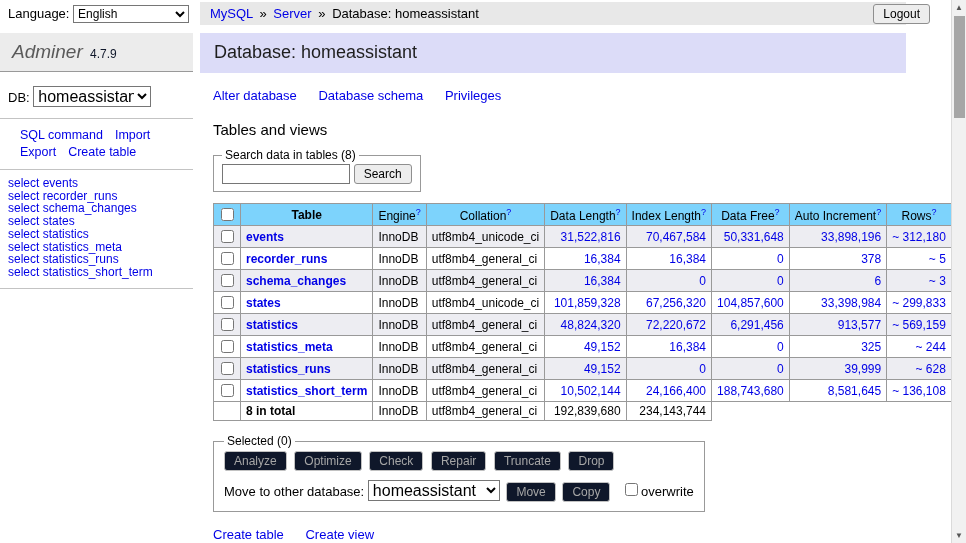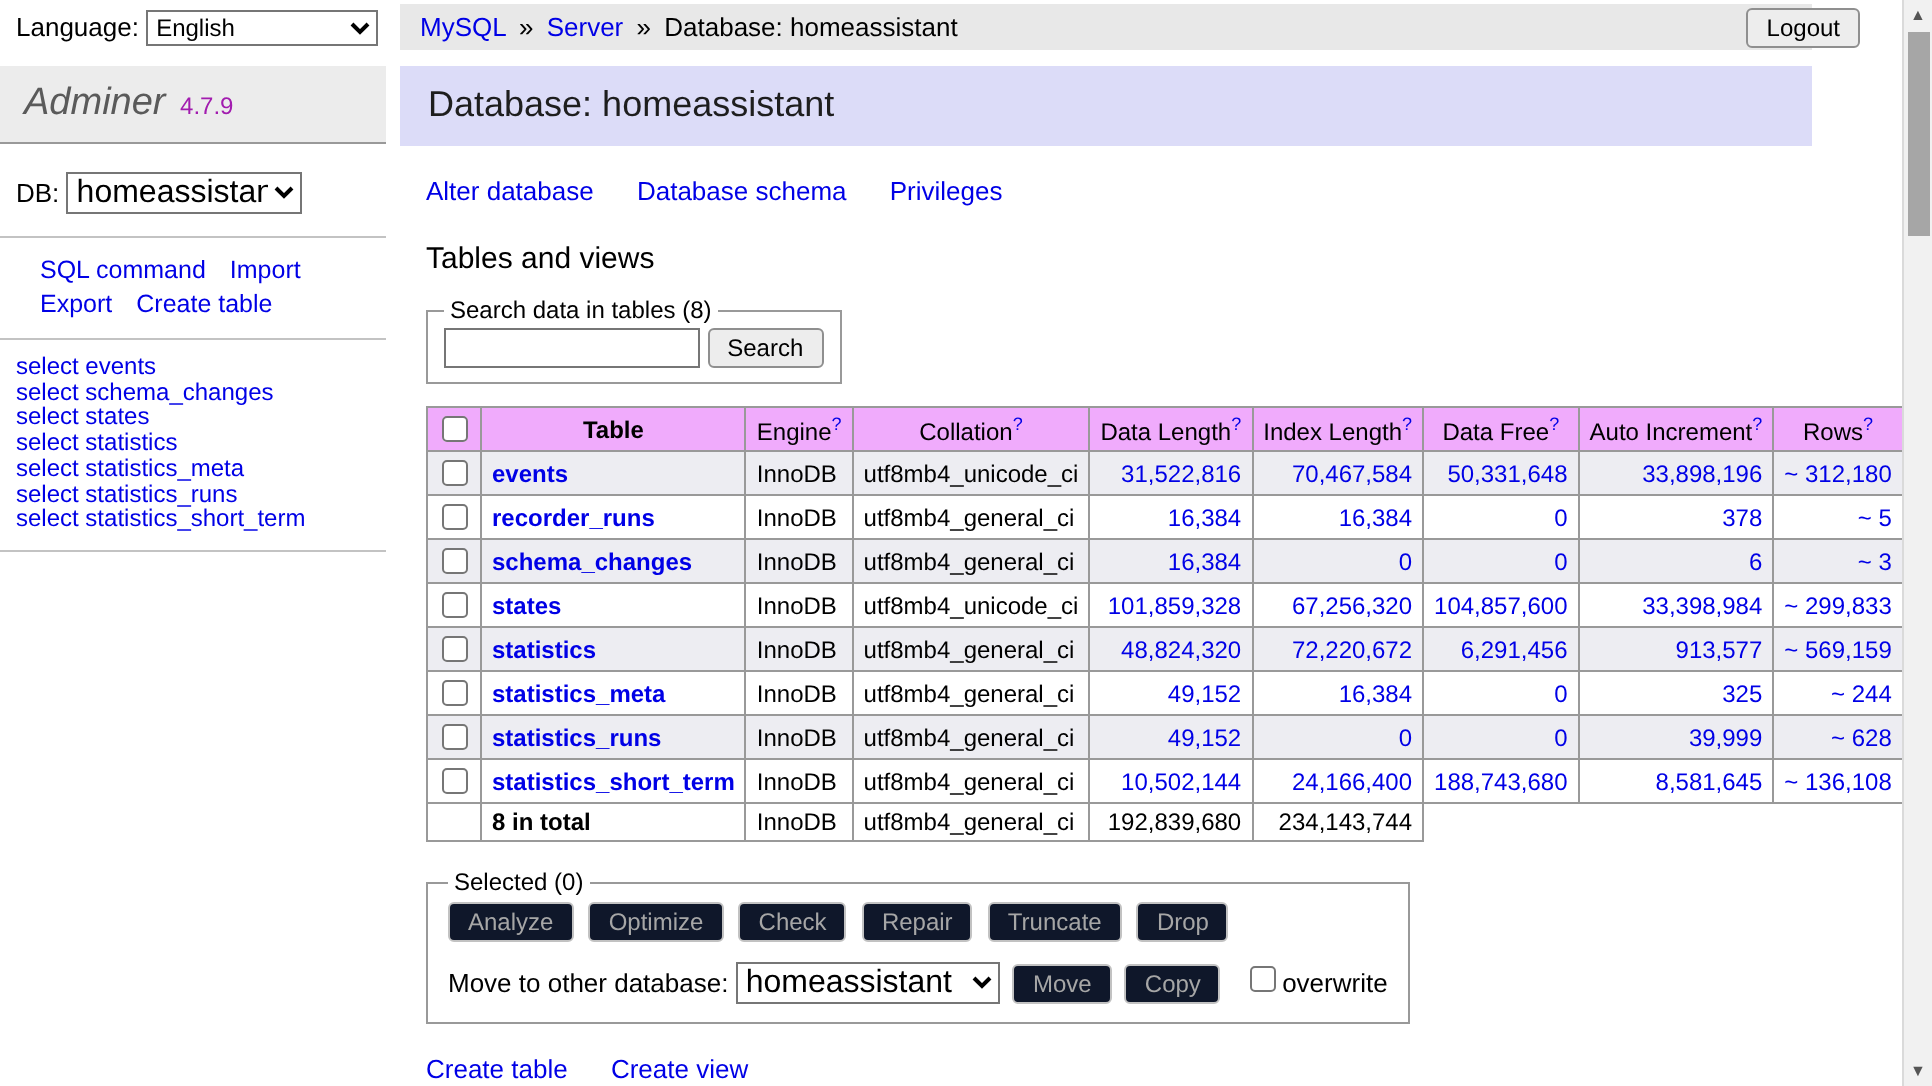--- a/index.html
+++ b/index.html
@@ -19,21 +19,21 @@
   button, select, input[type=text] { font-family: inherit; }
   button { font-size: 12px; background: #ededed; border: 1px solid #8f8f8f; border-radius: 3px; padding: 2px 9px; color: #000; }
   button:disabled { color: #a6a6a6; border-color: #c2c2c2; background: #0f172a; }
   select { font-size: 16px; background: #fff; border: 1px solid #767676; }
   input[type=text] { font-size: 12px; border: 1px solid #767676; padding: 2px 3px; }
 
   
   #sidebar { position: absolute; left: 0; top: 26px; width: 193px; bottom: 0; padding-top: 7px; }
   #brand { margin: 0; background: #ececec; border-bottom: 1px solid #999; padding: 8px 12px;
            font-size: 19px; font-weight: normal; font-style: italic; color: #5a5a5a; }
-  #brandver { font-size: 12px; font-style: normal; color: #a21caf; margin-left: 2px; }
+  #brandver { font-size: 12px; font-style: normal; color: #0f172a; margin-left: 2px; }
   #side-body { font-size: 12px; }
   #dbrow { margin: 14px 8px 11px; font-size: 13px; }
   #dbsel { width: 118px; }
   #side-actions { border-top: 1px solid #c3c3c3; padding: 8px 20px; font-size: 12.5px; line-height: 17px; }
   #side-actions a { margin-right: 12px; }
   #side-tables { border-top: 1px solid #c3c3c3; border-bottom: 1px solid #c3c3c3; padding: 7px 8px 9px; }
   #side-tables a { display: block; font-size: 12px; line-height: 12.7px; }
 
   
   #content { position: absolute; left: 200px; top: 26px; width: 706px; padding-top: 7px; }
@@ -41,21 +41,21 @@
   .linkrow { margin: 15px 0 0 13px; }
   .linkrow a { margin-right: 18px; }
   h3 { margin: 18px 0 0 13px; font-size: 15px; font-weight: normal; }
   fieldset { border: 1px solid #999; }
   legend { font-size: 12px; padding: 0 3px; }
   #searchfs { display: inline-block; margin: 10px 0 0 13px; padding: 2px 8px 7px; }
   #searchinput { width: 128px; }
 
   .tbls { border-collapse: collapse; margin: 11px 0 0 13px; font-size: 12px; }
   .tbls th, .tbls td { border: 1px solid #999; padding: 2px 5px; white-space: nowrap; height: 17px; }
-  .tbls thead th { background: #f0abfc; font-weight: normal; text-align: center; }
+  .tbls thead th { background: #7dd3fc; font-weight: normal; text-align: center; }
   .tbls thead th.cth { font-weight: bold; }
   .tbls thead th:nth-child(2) { min-width: 120px; }
   .tbls thead th:nth-child(3) { min-width: 46px; }
   .tbls thead th:nth-child(4) { min-width: 96px; }
   .tbls thead th:nth-child(5) { min-width: 66px; }
   .tbls thead th:nth-child(6) { min-width: 70px; }
   .tbls thead th:nth-child(7) { min-width: 58px; }
   .tbls thead th:nth-child(8) { min-width: 78px; }
   .tbls thead th:nth-child(9) { min-width: 54px; }
   .tbls thead th:nth-child(10) { min-width: 52px; }
@@ -116,20 +116,21 @@
         <select id="dbsel">
           <option>homeassistant</option>
         </select>
       </p>
       <div id="side-actions">
         <a href="#">SQL command</a><a href="#">Import</a><br>
         <a href="#">Export</a><a href="#">Create table</a>
       </div>
       <div id="side-tables">
         <a href="#">select events</a>
+        <a href="#">select recorder_runs</a>
         <a href="#">select schema_changes</a>
         <a href="#">select states</a>
         <a href="#">select statistics</a>
         <a href="#">select statistics_meta</a>
         <a href="#">select statistics_runs</a>
         <a href="#">select statistics_short_term</a>
       </div>
     </div>
   </div>
 

